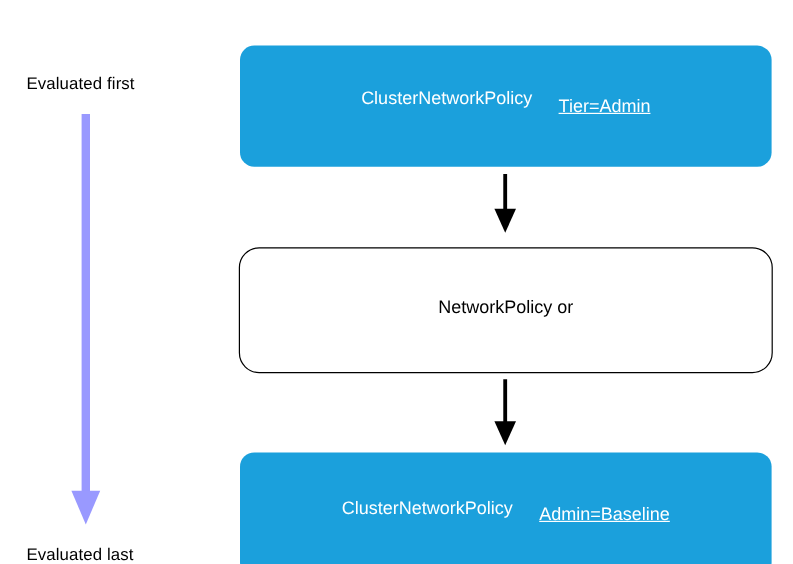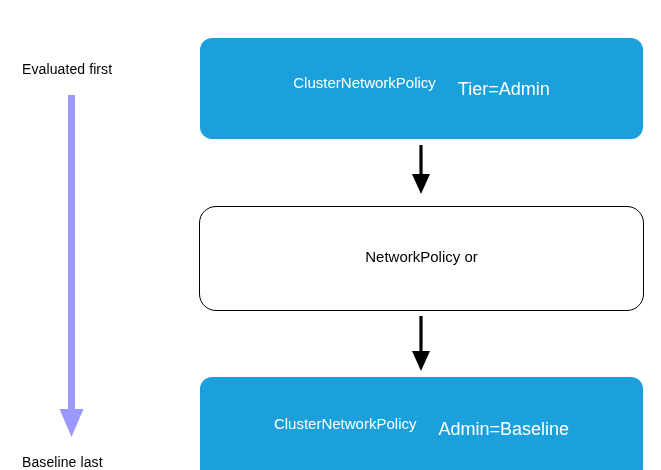--- a/index.html
+++ b/index.html
@@ -50,23 +50,24 @@
     align-items: center;
     justify-content: center;
     gap: 22px;
   }
   .node .line1 {
     font-size: 15px;
     line-height: 18px;
     white-space: nowrap;
   }
   .node .line2 {
-    font-size: 18px;
+    font-size: 15px;
     line-height: 18px;
     white-space: nowrap;
+    text-decoration: underline;
   }
 
   .node.blue {
     background: #1BA0DC;
     border-radius: 12px;
     color: #ffffff;
   }
   .node.blue .line1 { margin-bottom: 11px; }
 
   .node.plain {
@@ -112,21 +113,21 @@
 
   <div class="order-label" id="label-first">Evaluated first</div>
 
   <div id="order-arrow">
     <svg width="45" height="352" viewBox="0 0 45 352" xmlns="http://www.w3.org/2000/svg" aria-hidden="true">
       <line x1="22.5" y1="5" x2="22.5" y2="323" stroke="#9999FF" stroke-width="7"></line>
       <polygon points="22.5,347 10.5,319 34.5,319" fill="#9999FF"></polygon>
     </svg>
   </div>
 
-  <div class="order-label" id="label-last">Baseline last</div>
+  <div class="order-label" id="label-last">Evaluated last</div>
 
   <div class="node blue" id="node-admin">
     <div class="line1">ClusterNetworkPolicy</div>
     <div class="line2">Tier=Admin</div>
   </div>
 
   <div class="connector" id="connector-1">
     <svg width="34" height="54" viewBox="0 0 34 54" xmlns="http://www.w3.org/2000/svg" aria-hidden="true">
       <line x1="17" y1="3" x2="17" y2="36" stroke="#000000" stroke-width="3.2"></line>
       <polygon points="17,52 8,32 26,32" fill="#000000"></polygon>

